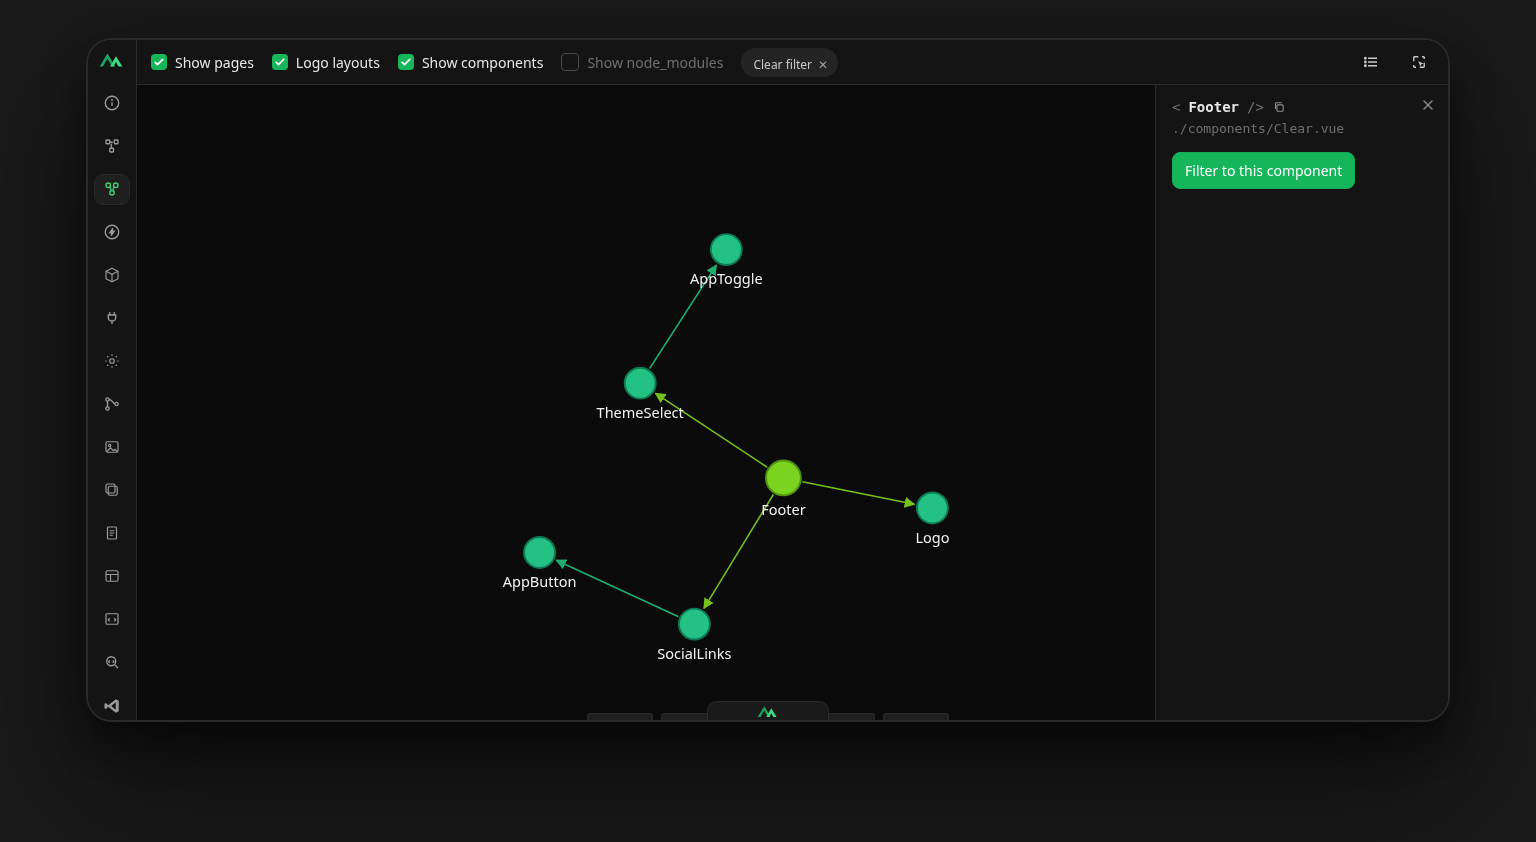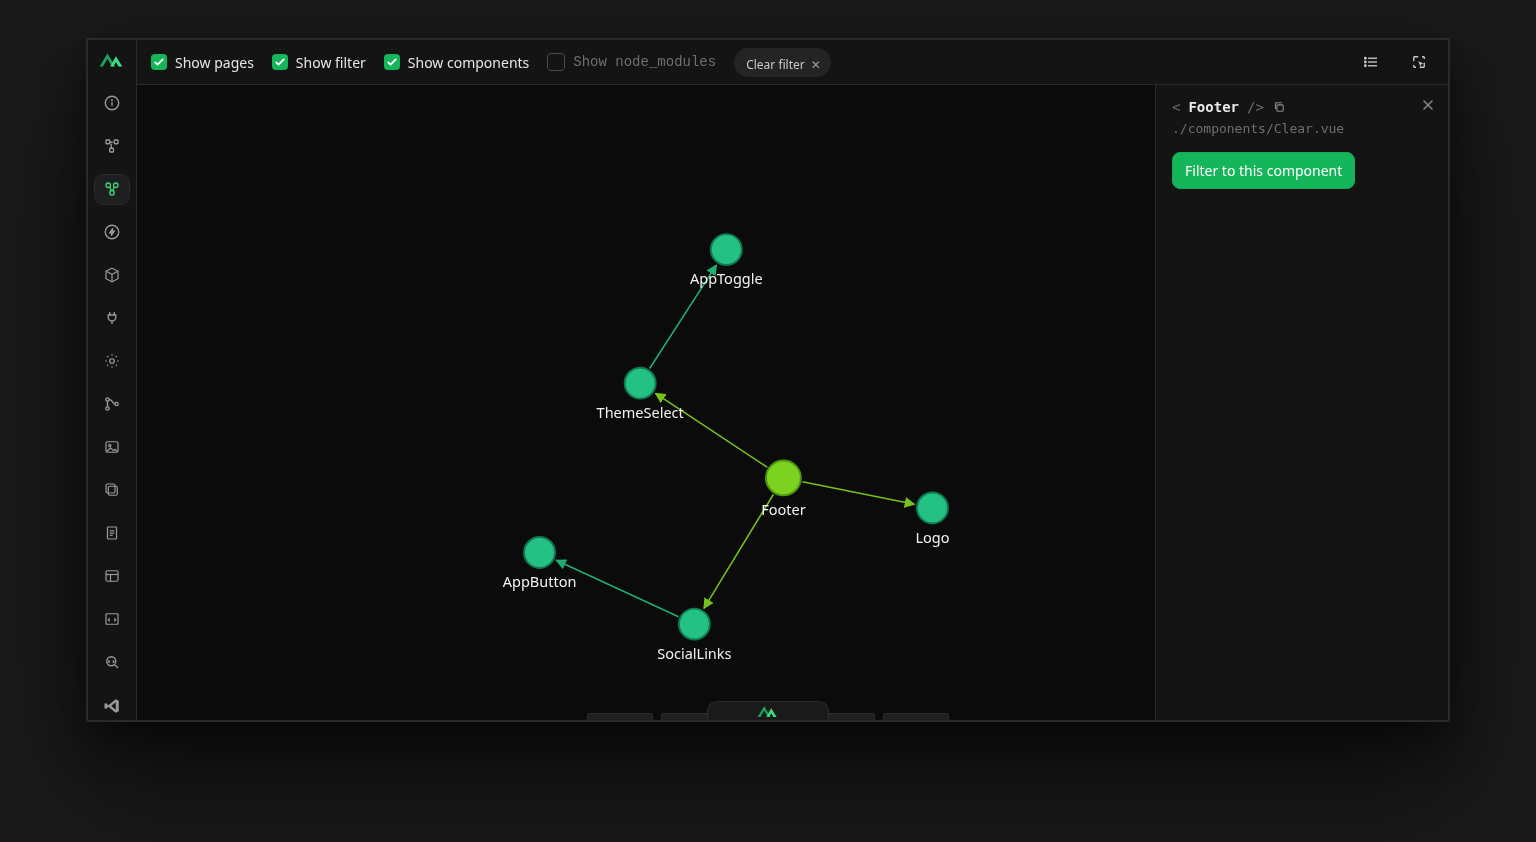--- a/index.html
+++ b/index.html
@@ -25,21 +25,21 @@
     align-items:flex-start;
     justify-content:center;
     font-family: ui-sans-serif, system-ui, -apple-system, "Segoe UI", Roboto, Arial, sans-serif;
     color:var(--text);
   }
   .frame{
     width:1360px;
     height:680px;
     margin-top:38px;
     background:var(--bg);
-    border-radius:2px;
+    border-radius:26px;
     border:2px solid #2a2a2a;
     box-shadow: 0 60px 120px rgba(0,0,0,0.55), 0 18px 40px rgba(0,0,0,0.45);
     overflow:hidden;
     display:flex;
     position:relative;
   }
   
   .sidebar{
     width:48px;
     flex:0 0 48px;
@@ -85,21 +85,21 @@
     border-bottom:1px solid var(--border);
     background:var(--panel);
   }
   .check-wrap{
     display:flex;align-items:center;gap:8px;
     color:var(--text);
     font-size:14px;
     cursor:pointer;
     user-select:none;
   }
-  .check-wrap.disabled{color:#6f6f6f;font-family:Liberation Mono, monospace;}
+  .check-wrap.disabled{color:#6f6f6f;}
   .checkbox{
     width:16px;height:16px;border-radius:4px;
     display:flex;align-items:center;justify-content:center;
     background:var(--green);
   }
   .checkbox svg{width:12px;height:12px;}
   .checkbox.empty{
     background:transparent;
     border:1.5px solid #4a4a4a;
   }
@@ -317,21 +317,21 @@
             </svg>
           </span>
         <span>Show pages</span>
       </label>
       <label class="check-wrap">
         <span class="checkbox">
             <svg viewBox="0 0 16 16" fill="none" stroke="white" stroke-width="2.4" stroke-linecap="round" stroke-linejoin="round">
               <path d="M3 8.5l3 3L13 4.5"></path>
             </svg>
           </span>
-        <span>Show filter</span>
+        <span>Logo layouts</span>
       </label>
       <label class="check-wrap">
         <span class="checkbox">
             <svg viewBox="0 0 16 16" fill="none" stroke="white" stroke-width="2.4" stroke-linecap="round" stroke-linejoin="round">
               <path d="M3 8.5l3 3L13 4.5"></path>
             </svg>
           </span>
         <span>Show components</span>
       </label>
       <label class="check-wrap disabled">

